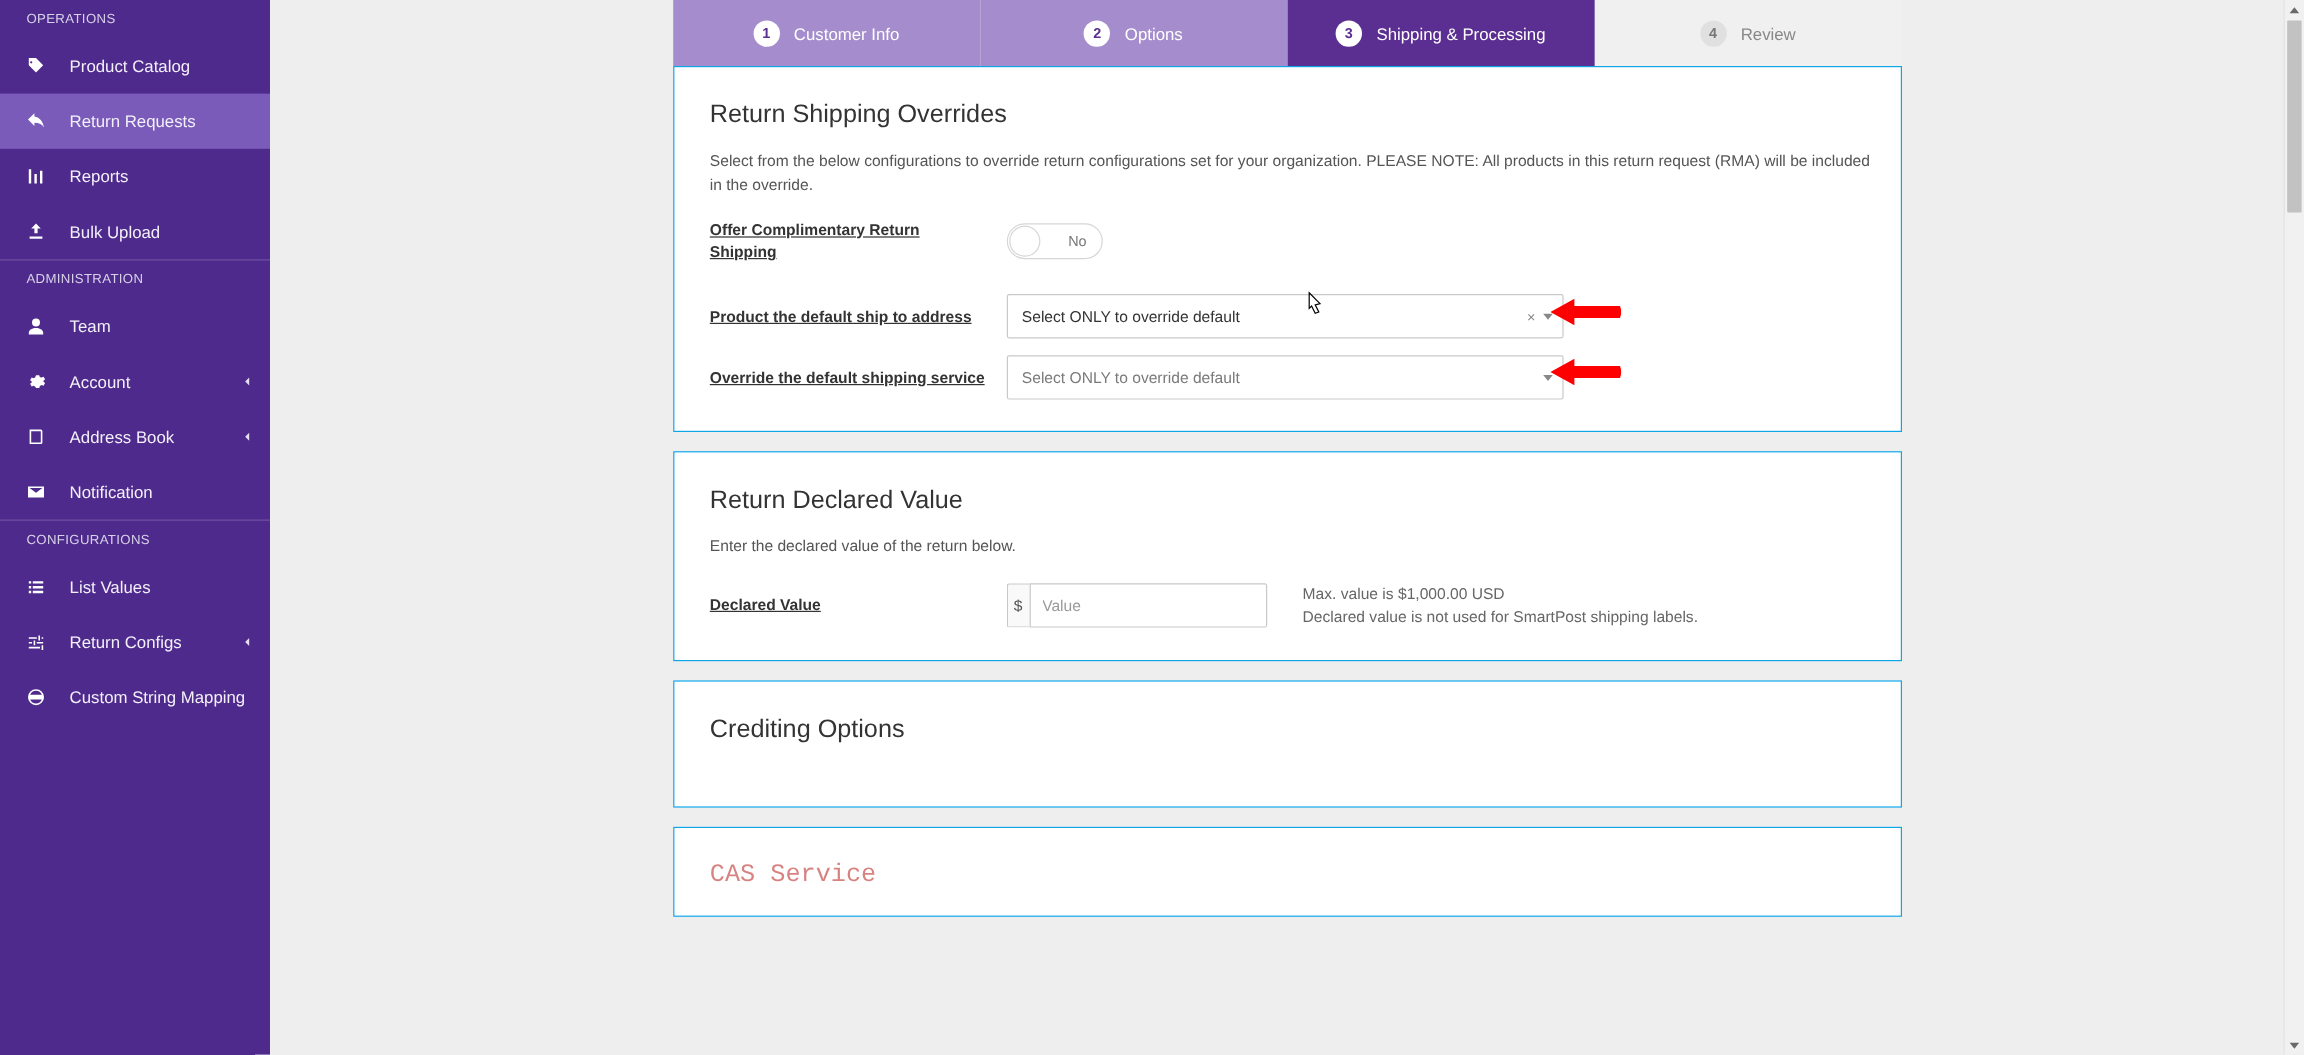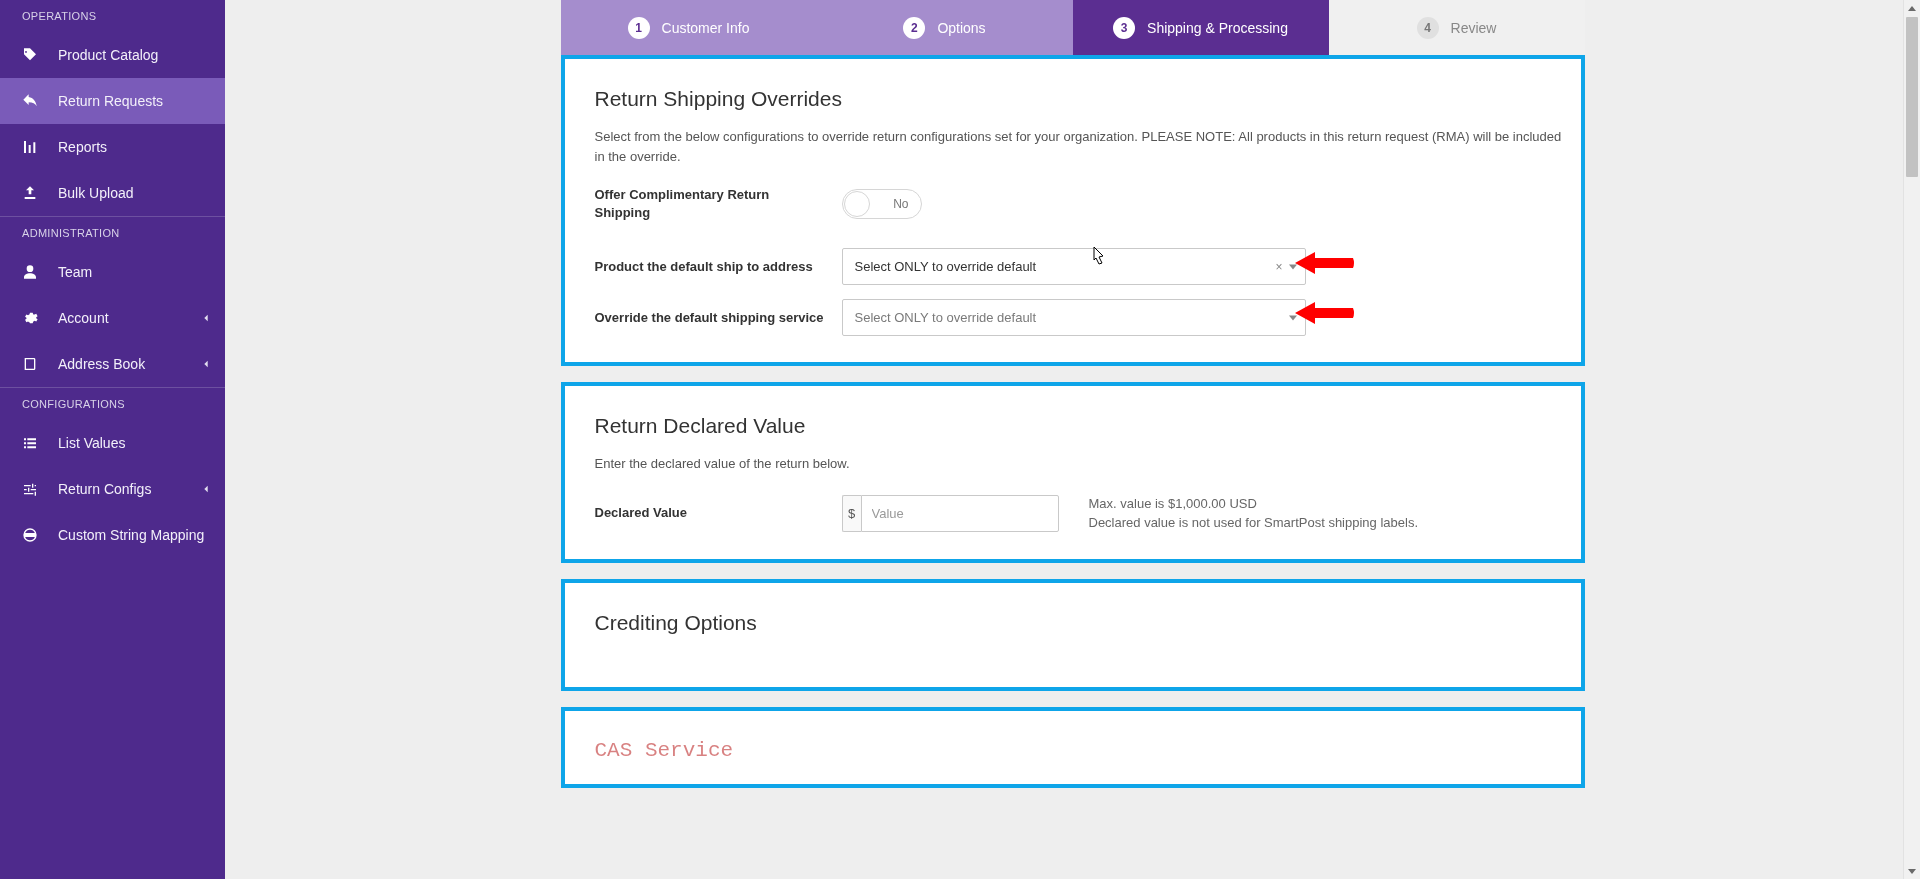--- a/index.html
+++ b/index.html
@@ -48,28 +48,28 @@
   .step.active { background:#5b2e91; }
   .step.future { background:#f0f0f0; color:#888; }
   .step .circle {
     width:22px; height:22px; border-radius:50%; background:#fff; color:#5b2e91;
     display:inline-flex; align-items:center; justify-content:center;
     font-size:12px; font-weight:600; margin-right:12px;
   }
   .step.future .circle { background:#e0e0e0; color:#777; }
 
   
-  .panel { background:#fff; border:4px solid #0ea5e9; padding:28px 17px 26px 30px; margin-bottom:0; }
+  .panel { background:#fff; border:1px solid #0ea5e9; padding:28px 17px 26px 30px; margin-bottom:0; }
   .panel + .panel { margin-top:16px; }
   .panel h2 { font-size:21px; font-weight:400; color:#333; margin-bottom:16px; }
   .panel .desc { font-size:13px; color:#555; line-height:1.5; margin-bottom:20px; }
 
   .form-row { display:flex; align-items:center; margin-bottom:22px; }
   .form-row:last-child { margin-bottom:0; }
-  .form-row .label { width:247px; font-size:13px; font-weight:600; color:#333; line-height:1.4; }
+  .form-row .label { width:247px; font-size:13px; font-weight:600; color:#333; line-height:1.4;text-decoration:underline; }
   .form-row .control { flex:0 0 464px; }
   .form-row .extra { flex:1; padding-left:30px; font-size:13px; color:#666; line-height:1.5; }
 
   
   .toggle {
     width:80px; height:30px; border:1px solid #d6d6d6; border-radius:16px;
     background:#fff; position:relative; display:flex; align-items:center;
     padding:0 12px; justify-content:flex-end; cursor:pointer;
   }
   .toggle .knob {
@@ -196,20 +196,28 @@
           </svg>
       </span>
       <span>Address Book</span>
       <span class="chev-right">
         <svg viewBox="0 0 24 24">
             <path d="M8 4l8 8-8 8z"></path>
           </svg>
       </span>
     </div>
 
+    <div class="nav-item">
+      <span class="icon">
+        <svg viewBox="0 0 24 24">
+            <path d="M2 5h20v14H2zM4 7l8 6 8-6"></path>
+          </svg>
+      </span>
+      <span>Notification</span>
+    </div>
 
 
     <div class="divider"></div>
     <div class="section-header">CONFIGURATIONS</div>
 
     <div class="nav-item">
       <span class="icon">
         <svg viewBox="0 0 24 24">
             <path d="M3 5h3v3H3zM8 5h13v3H8zM3 11h3v3H3zM8 11h13v3H8zM3 17h3v3H3zM8 17h13v3H8z"></path>
           </svg>

